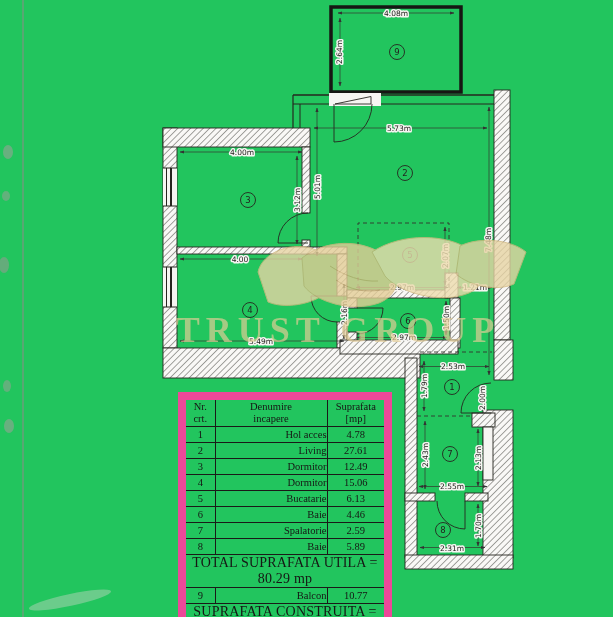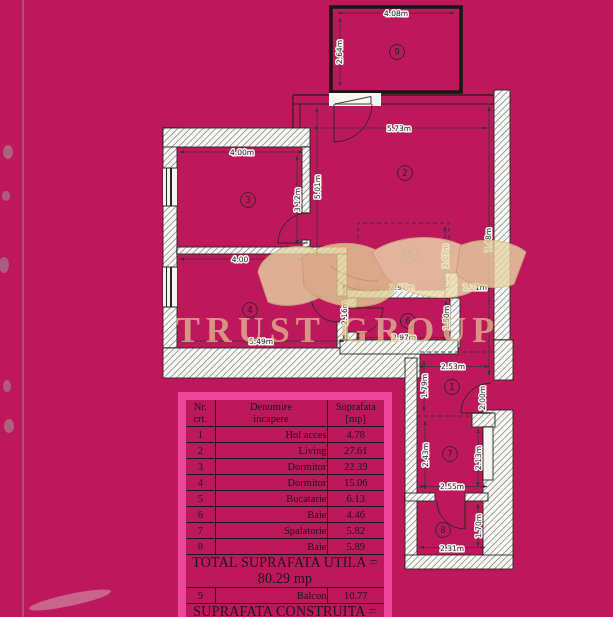--- a/index.html
+++ b/index.html
@@ -1,16 +1,16 @@
 <!DOCTYPE html>
 <html><head>
 <meta charset="utf-8">
 <style>
   html,body{margin:0;padding:0;background:#e9e8e5;}
-  .page{position:relative;width:613px;height:617px;background:#be185d;overflow:hidden;
+  .page{position:relative;width:613px;height:617px;background:#22c55e;overflow:hidden;
         font-family:"DejaVu Sans",sans-serif;}
   .page svg{position:absolute;left:0;top:0;}
   svg text{font-family:"DejaVu Sans",sans-serif;font-size:7.5px;fill:#23231f;}
   .dim{paint-order:stroke;stroke:#f6f5f2;stroke-width:3px;stroke-linejoin:round;}
   .rn{font-size:8.5px;text-anchor:middle;}
   .wm-text{font-family:"Liberation Serif",serif;font-weight:bold;font-size:36px;
            fill:#e4cd97;opacity:.85;letter-spacing:6px;}
   table.areas{position:absolute;left:178px;top:392px;width:206px;border-collapse:collapse;
               table-layout:fixed;font-family:"Liberation Serif",serif;color:#161614;}
   table.areas{border:8px solid #ec4899;}
@@ -262,41 +262,41 @@
       <td class="c">4.78</td>
     </tr>
     <tr class="row">
       <td class="c">2</td>
       <td class="n">Living</td>
       <td class="c">27.61</td>
     </tr>
     <tr class="row">
       <td class="c">3</td>
       <td class="n">Dormitor</td>
-      <td class="c">22.39</td>
+      <td class="c">12.49</td>
     </tr>
     <tr class="row">
       <td class="c">4</td>
       <td class="n">Dormitor</td>
       <td class="c">15.06</td>
     </tr>
     <tr class="row">
       <td class="c">5</td>
       <td class="n">Bucatarie</td>
       <td class="c">6.13</td>
     </tr>
     <tr class="row">
       <td class="c">6</td>
       <td class="n">Baie</td>
       <td class="c">4.46</td>
     </tr>
     <tr class="row">
       <td class="c">7</td>
       <td class="n">Spalatorie</td>
-      <td class="c">5.82</td>
+      <td class="c">2.59</td>
     </tr>
     <tr class="row">
       <td class="c">8</td>
       <td class="n">Baie</td>
       <td class="c">5.89</td>
     </tr>
     <tr class="merge">
       <td colspan="3">TOTAL SUPRAFATA UTILA = 80.29 mp</td>
     </tr>
     <tr class="row">

